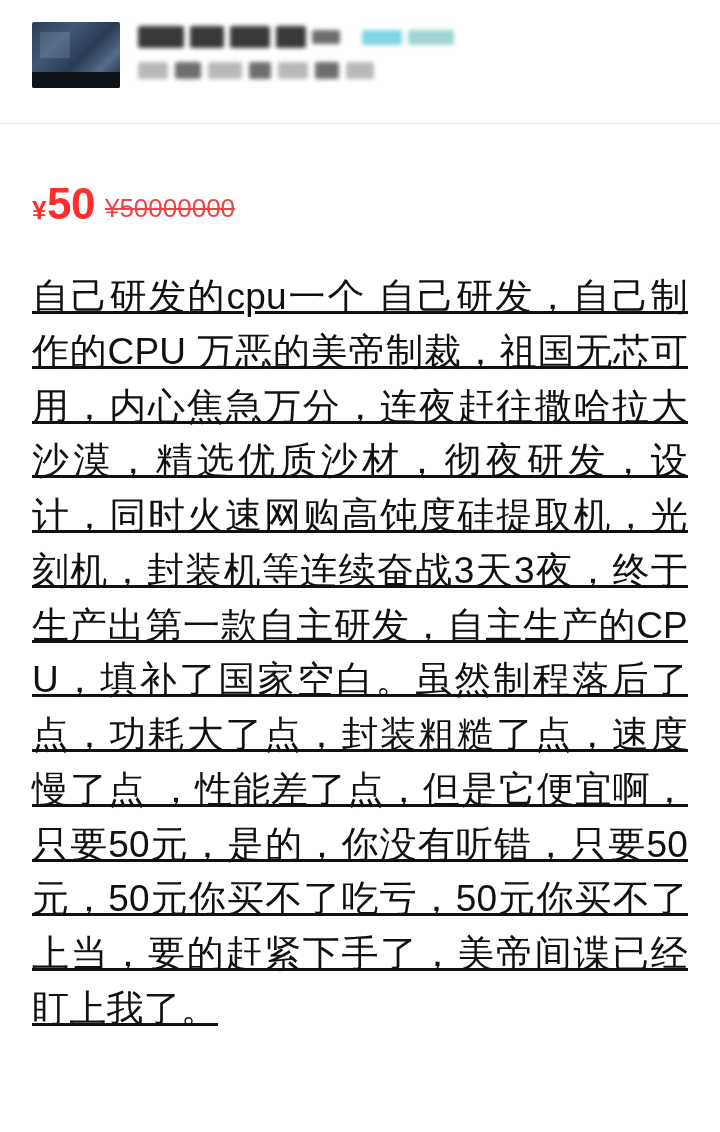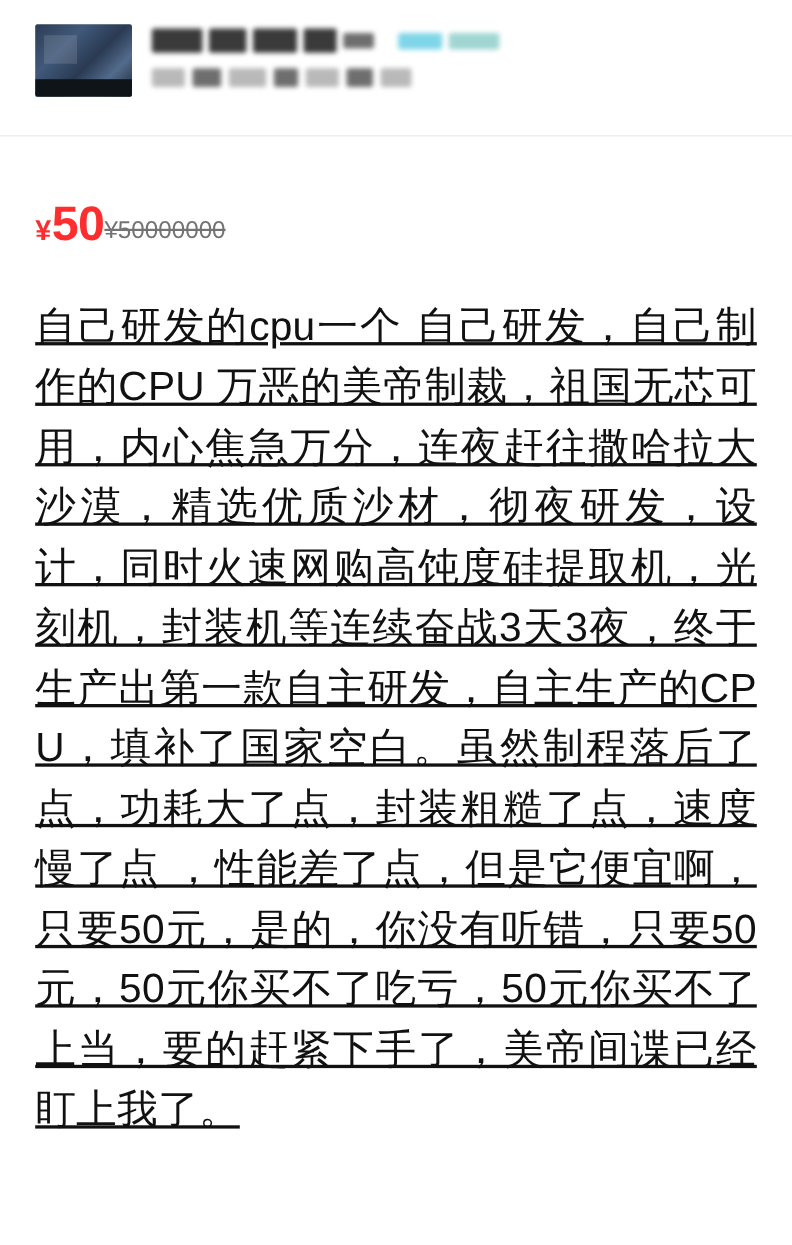--- a/index.html
+++ b/index.html
@@ -111,22 +111,23 @@
     font-weight: bold;
     line-height: 1;
     letter-spacing: -0.5px;
   }
   .price-current .yen {
     font-size: 26px;
     font-weight: bold;
     margin-right: 1px;
   }
   .price-original {
-    color: #737373;
-    font-size: 22px;
+    margin-left: 10px;
+    color: #ef4444;
+    font-size: 26px;
     text-decoration: line-through;
     line-height: 1;
     position: relative;
     top: -2px;
   }
 
   
   .description {
     padding: 44px 32px 0 32px;
     font-size: 37px;

